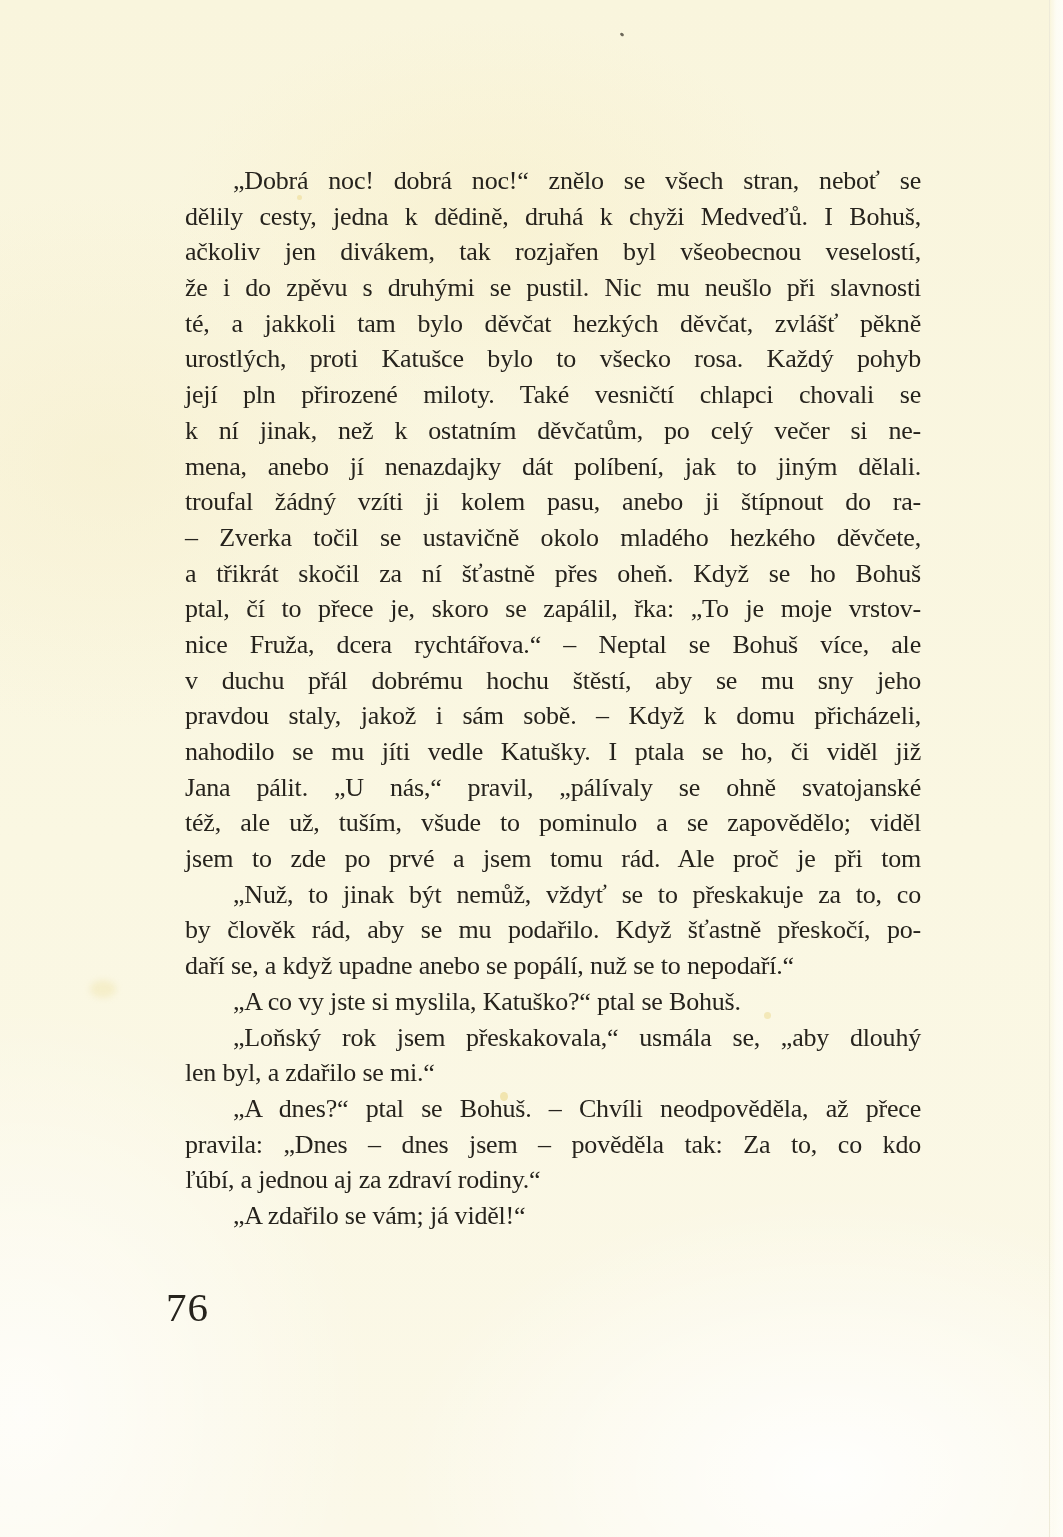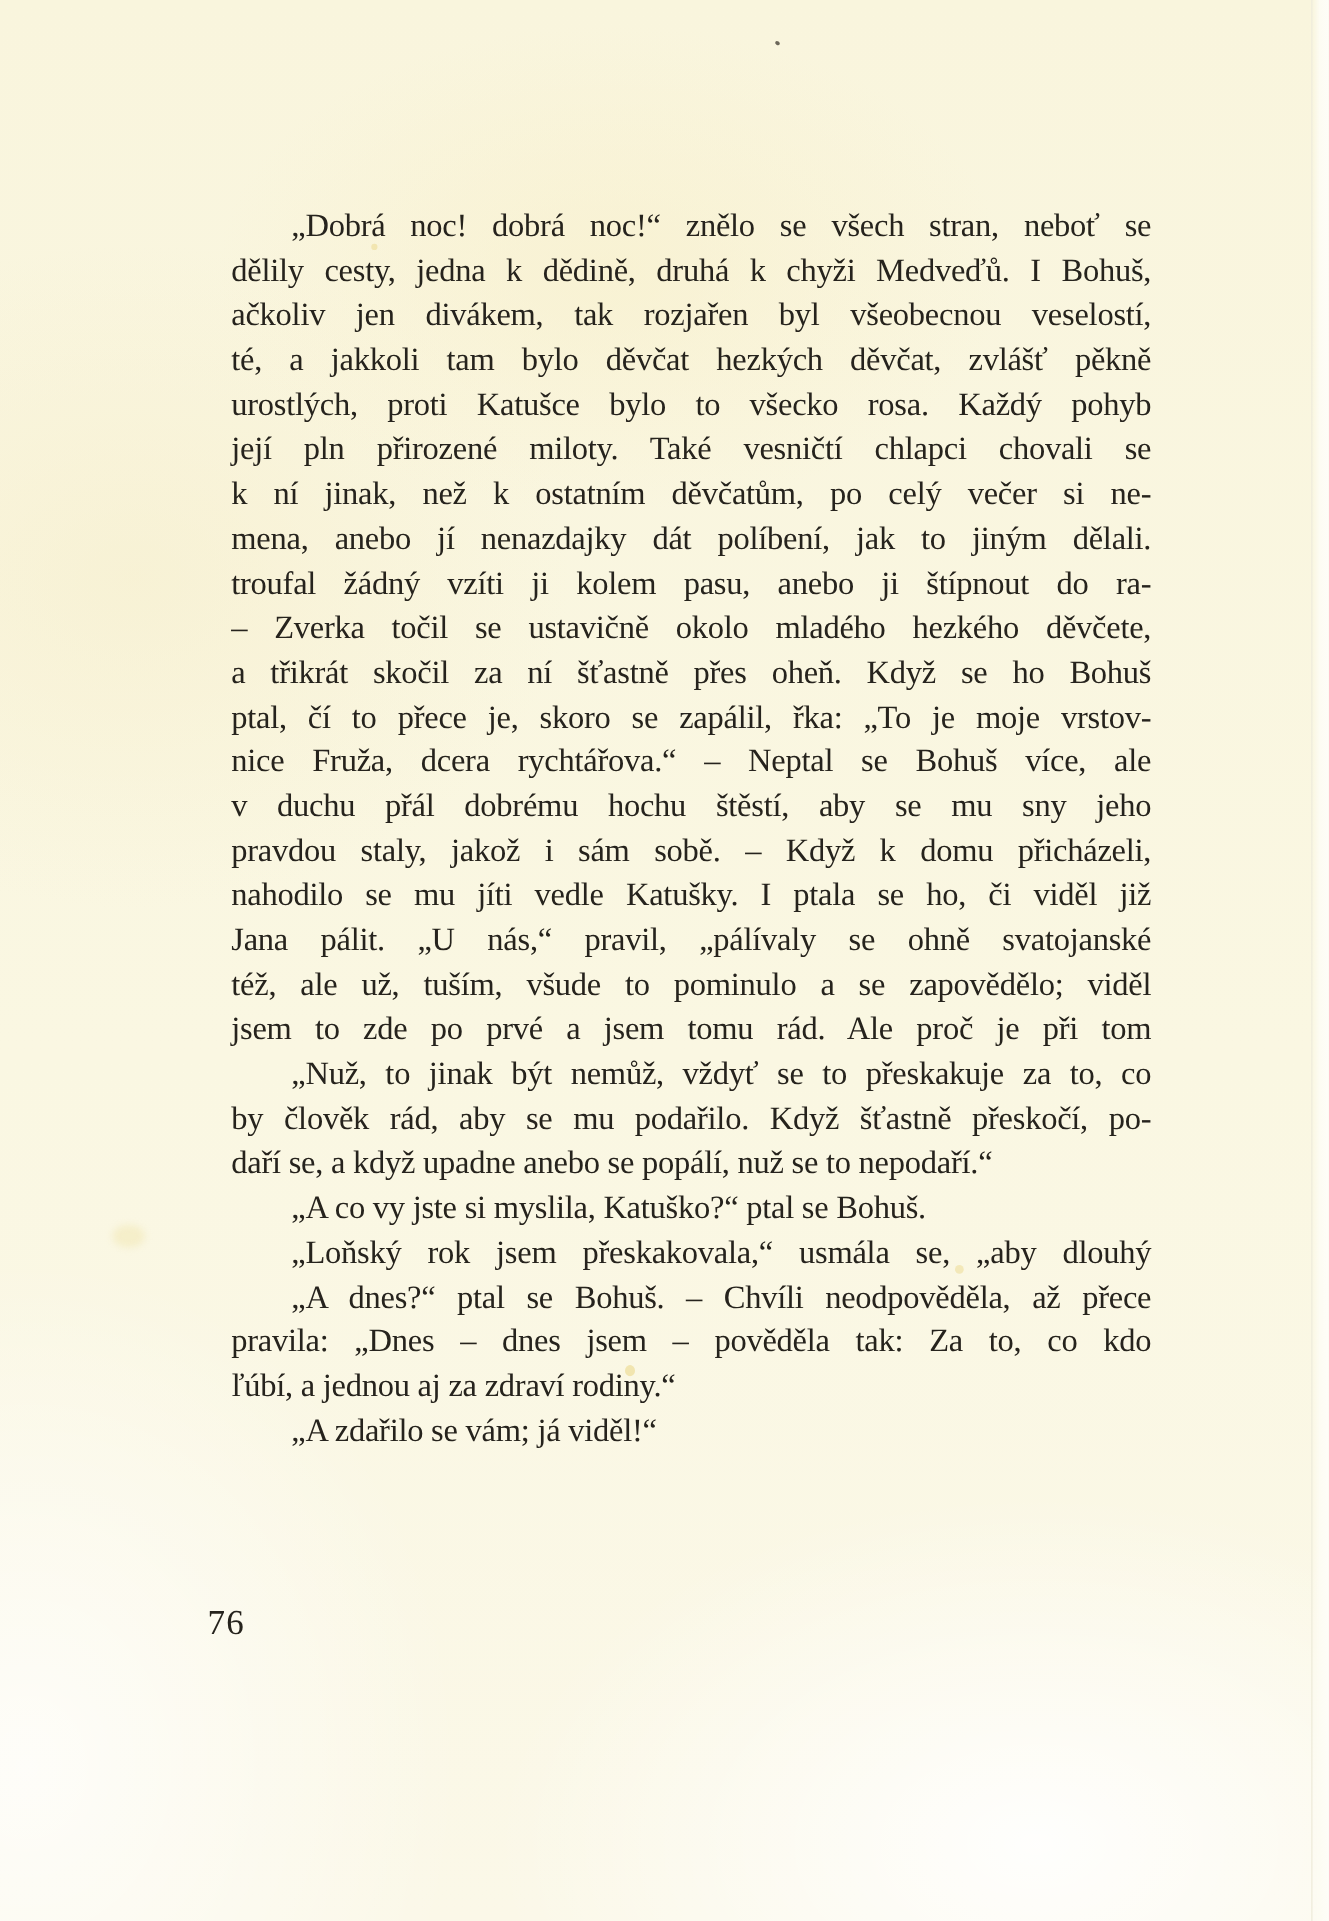--- a/index.html
+++ b/index.html
@@ -52,21 +52,21 @@
     overflow: visible;
   }
   .line.indent { text-indent: 48px; }
   .line.end {
     text-align-last: left;
   }
   .page-number {
     position: absolute;
     left: 166px;
     top: 1283px;
-    font-size: 28px;
+    font-size: 41px;
     color: #26231d;
     letter-spacing: 1px;
   }
   .speck {
     position: absolute;
     border-radius: 50%;
   }
   .speck.s1 { left: 620px; top: 33px; width: 4px; height: 3px; background: rgba(60,55,45,0.75); transform: rotate(35deg); }
   .speck.s2 { left: 500px; top: 1092px; width: 8px; height: 9px; background: rgba(230,206,110,0.45); }
   .speck.s3 { left: 764px; top: 1012px; width: 7px; height: 7px; background: rgba(232,210,120,0.40); }
@@ -81,20 +81,21 @@
   <span class="speck s2"></span>
   <span class="speck s3"></span>
   <span class="speck s4"></span>
   <span class="speck s5"></span>
 
   <div class="text-block">
       <div class="paragraph">
         <div class="line indent">„Dobrá noc! dobrá noc!“ znělo se všech stran, neboť se</div>
         <div class="line">dělily cesty, jedna k dědině, druhá k chyži Medveďů. I Bohuš,</div>
         <div class="line">ačkoliv jen divákem, tak rozjařen byl všeobecnou veselostí,</div>
+        <div class="line">že i do zpěvu s druhými se pustil. Nic mu neušlo při slavnosti</div>
         <div class="line">té, a jakkoli tam bylo děvčat hezkých děvčat, zvlášť pěkně</div>
         <div class="line">urostlých, proti Katušce bylo to všecko rosa. Každý pohyb</div>
         <div class="line">její pln přirozené miloty. Také vesničtí chlapci chovali se</div>
         <div class="line">k ní jinak, než k ostatním děvčatům, po celý večer si ne-</div>
         <div class="line">mena, anebo jí nenazdajky dát políbení, jak to jiným dělali.</div>
         <div class="line">troufal žádný vzíti ji kolem pasu, anebo ji štípnout do ra-</div>
         <div class="line">– Zverka točil se ustavičně okolo mladého hezkého děvčete,</div>
         <div class="line">a třikrát skočil za ní šťastně přes oheň. Když se ho Bohuš</div>
         <div class="line">ptal, čí to přece je, skoro se zapálil, řka: „To je moje vrstov-</div>
         <div class="line">nice Fruža, dcera rychtářova.“ – Neptal se Bohuš více, ale</div>
@@ -108,20 +109,21 @@
       <div class="paragraph">
         <div class="line indent">„Nuž, to jinak být nemůž, vždyť se to přeskakuje za to, co</div>
         <div class="line">by člověk rád, aby se mu podařilo. Když šťastně přeskočí, po-</div>
         <div class="line end">daří se, a když upadne anebo se popálí, nuž se to nepodaří.“</div>
       </div>
       <div class="paragraph">
         <div class="line indent end">„A co vy jste si myslila, Katuško?“ ptal se Bohuš.</div>
       </div>
       <div class="paragraph">
         <div class="line indent">„Loňský rok jsem přeskakovala,“ usmála se, „aby dlouhý</div>
+        <div class="line end">len byl, a zdařilo se mi.“</div>
       </div>
       <div class="paragraph">
         <div class="line indent">„A dnes?“ ptal se Bohuš. – Chvíli neodpověděla, až přece</div>
         <div class="line">pravila: „Dnes – dnes jsem – pověděla tak: Za to, co kdo</div>
         <div class="line end">ľúbí, a jednou aj za zdraví rodiny.“</div>
       </div>
       <div class="paragraph">
         <div class="line indent end">„A zdařilo se vám; já viděl!“</div>
       </div>
     </div>

